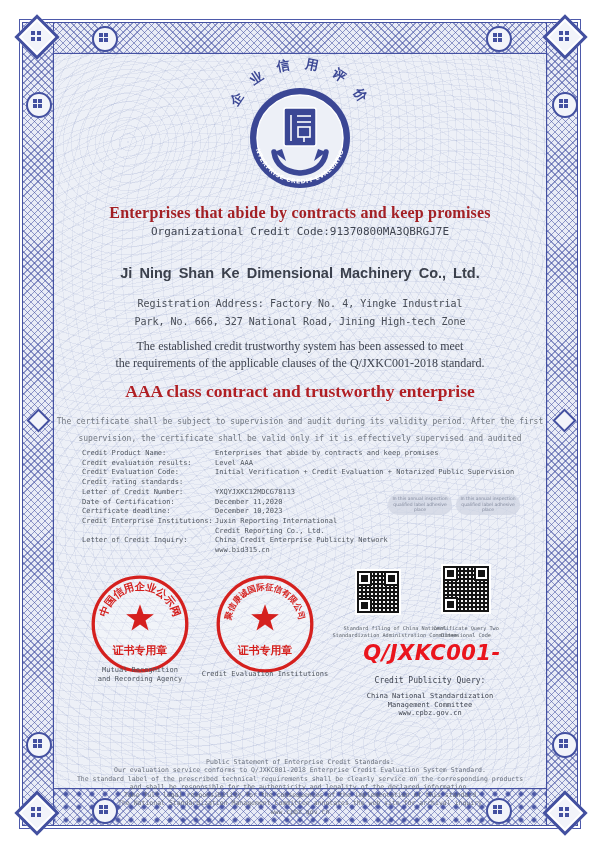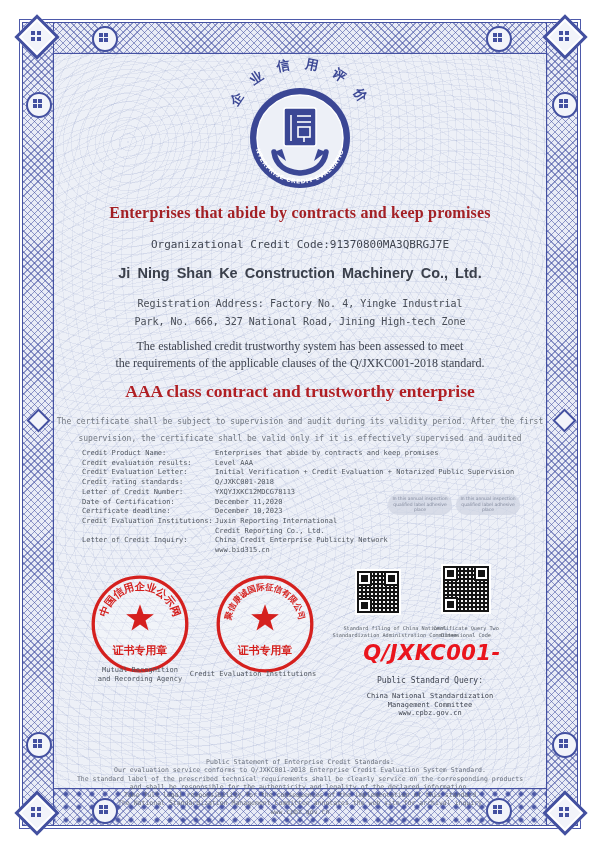--- a/index.html
+++ b/index.html
@@ -44,42 +44,42 @@
       repeating-radial-gradient(circle at 85% 28%, rgba(125,140,190,.11) 0 1px, transparent 1px 10px),
       repeating-radial-gradient(circle at 28% 66%, rgba(125,140,190,.11) 0 1px, transparent 1px 9px),
       repeating-radial-gradient(circle at 72% 94%, rgba(125,140,190,.13) 0 1px, transparent 1px 11px);}
 
   .abs{position:absolute;}
   .center{left:0;right:0;text-align:center;}
 
   
   .badge-svg{position:absolute;left:146px;top:4px;}
   .title{top:150px;font:bold 16px "Liberation Serif",serif;color:#a32025;letter-spacing:.2px;}
-  .orgcode{top:184px;font:11px "DejaVu Sans Mono",monospace;color:#3f4450;}
+  .orgcode{top:171px;font:11px "DejaVu Sans Mono",monospace;color:#3f4450;}
   .company{top:211px;font:bold 14.5px "Liberation Sans",sans-serif;color:#3b404c;word-spacing:3px;}
   .address{top:241px;font:10px "DejaVu Sans Mono",monospace;color:#474c56;line-height:18px;}
   .assessment{top:284px;font:12px "Liberation Serif",serif;color:#3c414d;line-height:17px;}
   .aaa{top:327px;font:bold 17.5px "Liberation Serif",serif;color:#b01f24;text-align:center;}
   .supervision{top:359px;font:8px "DejaVu Sans Mono",monospace;color:#70767f;line-height:17px;}
 
   .details{left:28px;top:395px;width:462px;}
   .drow{display:flex;font:7px "DejaVu Sans Mono",monospace;color:#50565f;line-height:9.7px;}
   .dlabel{width:133px;flex:none;white-space:nowrap;}
   .dvalue{flex:1;white-space:nowrap;}
 
   .insp{width:64px;height:21px;background:rgba(208,213,227,.75);border-radius:10px;
     display:flex;flex-direction:column;justify-content:center;text-align:center;
     font:4.5px "DejaVu Sans",sans-serif;color:#868da0;line-height:5.5px;}
   .insp1{left:334px;top:440px;} .insp2{left:402px;top:440px;}
 
   .seal-svg{position:absolute;}
   .seal1{left:34px;top:518px;} .seal2{left:159px;top:518px;}
   .seal-caption{text-align:center;font:7px "DejaVu Sans Mono",monospace;color:#50565f;line-height:9px;}
   .scap1{left:16px;top:612px;width:140px;}
-  .scap2{left:124px;top:616px;width:150px;}
+  .scap2{left:136px;top:616px;width:150px;}
 
   .qr{background:#fff;box-shadow:0 0 0 1px #fff;}
   .qr1{left:302px;top:516px;width:44px;height:44px;}
   .qr2{left:388px;top:511px;width:48px;height:48px;}
   .qr-pat{position:absolute;inset:1px;
     background-image:
       repeating-linear-gradient(0deg,#141414 0 2px,transparent 2px 4px),
       repeating-linear-gradient(90deg,#141414 0 2px,#f4f4f4 2px 4px);}
   .finder{position:absolute;width:11px;height:11px;border:2px solid #141414;background:#141414;
     box-shadow:inset 0 0 0 2px #fff;}
@@ -165,21 +165,21 @@
         <path d="M 74 94 L 86 103 L 82 91 Z" fill="#3b4795"></path>
         <path d="M 126 94 L 114 103 L 118 91 Z" fill="#3b4795"></path>
       </g>
       <text font-size="6" font-weight="bold" fill="#ffffff" letter-spacing="0.6" font-family="DejaVu Sans, sans-serif">
         <textPath href="#arcBottom" startOffset="50%" text-anchor="middle">ENTERPRISE CREDIT EVALUATION</textPath>
       </text>
     </svg>
 
     <div class="abs center title">Enterprises that abide by contracts and keep promises</div>
     <div class="abs center orgcode">Organizational Credit Code:91370800MA3QBRGJ7E</div>
-    <div class="abs center company">Ji Ning Shan Ke Construction Machinery Co., Ltd.</div>
+    <div class="abs center company">Ji Ning Shan Ke Dimensional Machinery Co., Ltd.</div>
 
     <div class="abs center address">
       <div>Registration Address: Factory No. 4, Yingke Industrial</div>
       <div>Park, No. 666, 327 National Road, Jining High-tech Zone</div>
     </div>
 
     <div class="abs center assessment">
       <div>The established credit trustworthy system has been assessed to meet</div>
       <div>the requirements of the applicable clauses of the Q/JXKC001-2018 standard.</div>
     </div>
@@ -194,41 +194,40 @@
     <div class="abs details">
       <div class="drow">
           <span class="dlabel">Credit Product Name:</span>
           <span class="dvalue">Enterprises that abide by contracts and keep promises</span>
         </div>
       <div class="drow">
           <span class="dlabel">Credit evaluation results:</span>
           <span class="dvalue">Level AAA</span>
         </div>
       <div class="drow">
-          <span class="dlabel">Credit Evaluation Letter:</span>
+          <span class="dlabel">Credit Evaluation Code:</span>
           <span class="dvalue">Initial Verification + Credit Evaluation + Notarized Public Supervision</span>
         </div>
       <div class="drow">
           <span class="dlabel">Credit rating standards:</span>
-          <span class="dvalue">Q/JXKC001-2018</span>
         </div>
       <div class="drow">
           <span class="dlabel">Letter of Credit Number:</span>
           <span class="dvalue">YXQYJXKC12MDCG78113</span>
         </div>
       <div class="drow">
           <span class="dlabel">Date of Certification:</span>
           <span class="dvalue">December 11,2020</span>
         </div>
       <div class="drow">
           <span class="dlabel">Certificate deadline:</span>
           <span class="dvalue">December 10,2023</span>
         </div>
       <div class="drow">
-          <span class="dlabel">Credit Evaluation Institutions:</span>
+          <span class="dlabel">Credit Enterprise Institutions:</span>
           <span class="dvalue">Juxin Reporting International</span>
         </div>
       <div class="drow">
           <span class="dlabel"></span>
           <span class="dvalue">Credit Reporting Co., Ltd.</span>
         </div>
       <div class="drow">
           <span class="dlabel">Letter of Credit Inquiry:</span>
           <span class="dvalue">China Credit Enterprise Publicity Network</span>
         </div>
@@ -296,21 +295,21 @@
         <div>Standardization Administration Committee</div>
     </div>
     <div class="abs qr-caption qcap2">
       <div>Certificate Query Two</div>
         <div>Dimensional Code</div>
     </div>
 
     <div class="abs stdnum">
       <div>Q/JXKC001-</div>
     </div>
-    <div class="abs query-label">Public Standard Query:</div>
+    <div class="abs query-label">Credit Publicity Query:</div>
     <div class="abs query-lines">
       <div>China National Standardization</div>
       <div>Management Committee</div>
       <div>www.cpbz.gov.cn</div>
     </div>
 
     <div class="abs center footer">
       <div>Public Statement of Enterprise Credit Standards:</div>
       <div>Our evaluation service conforms to Q/JXKC001-2018 Enterprise Credit Evaluation System Standard.</div>
       <div>The standard label of the prescribed technical requirements shall be clearly service on the corresponding products</div>

